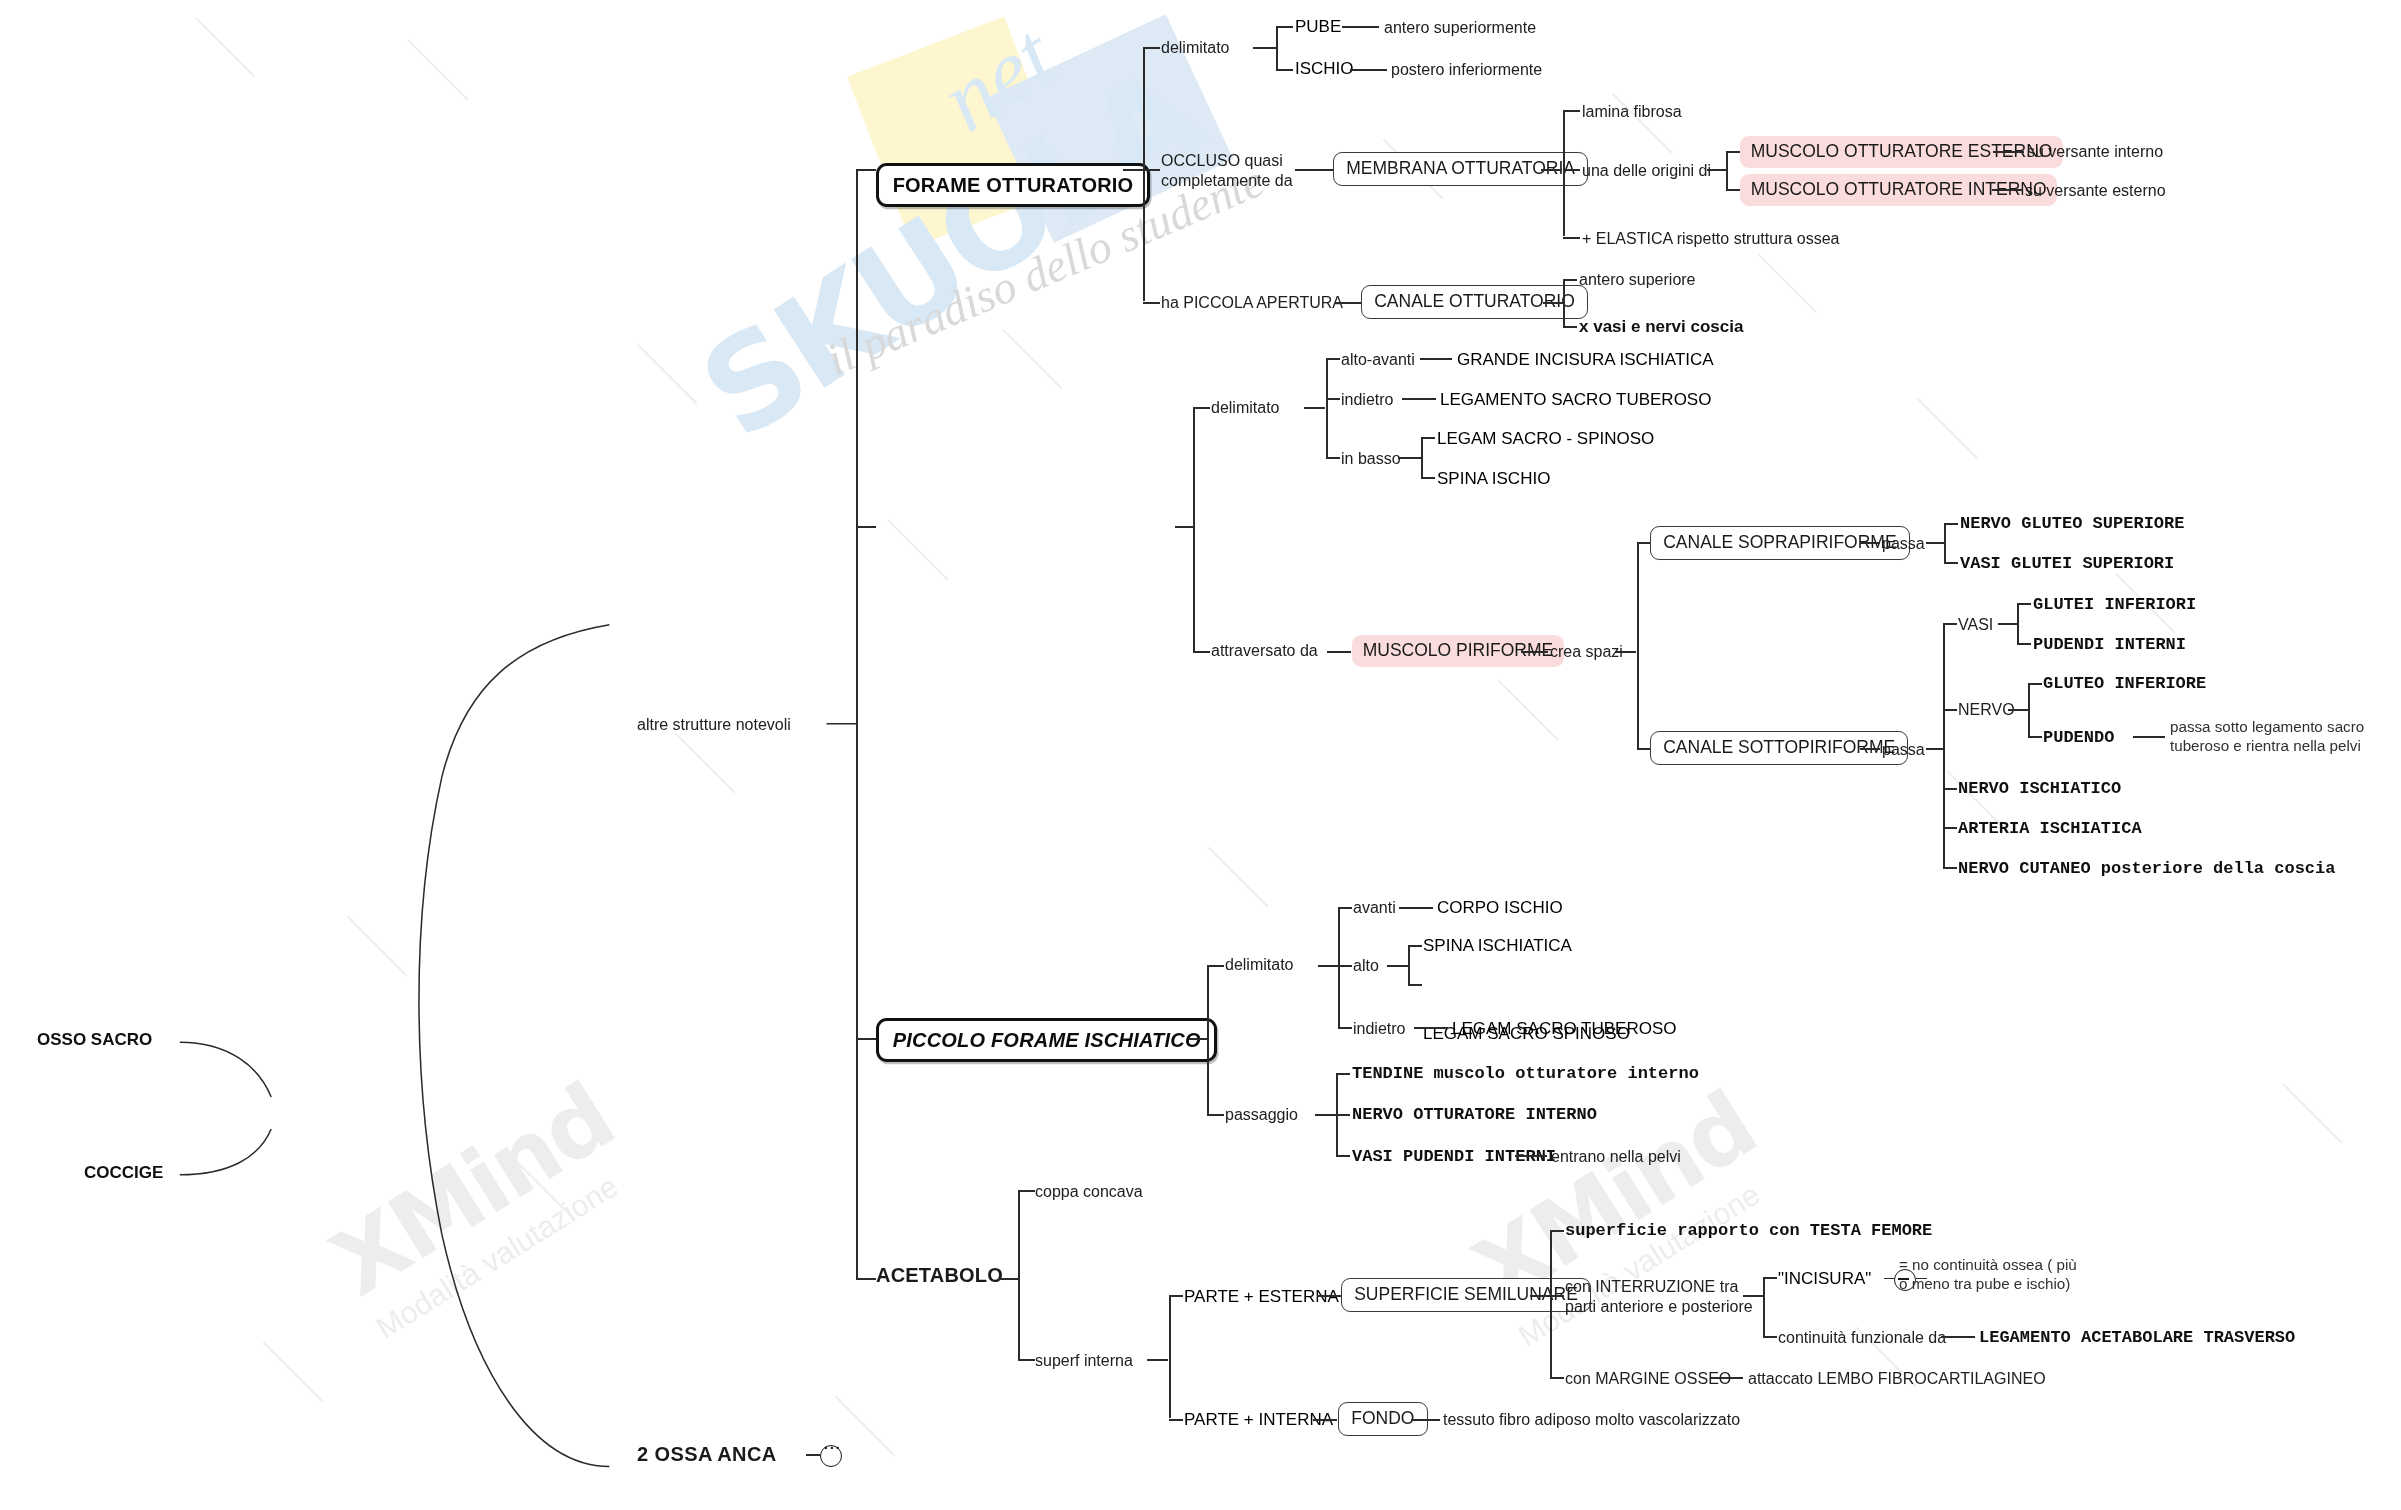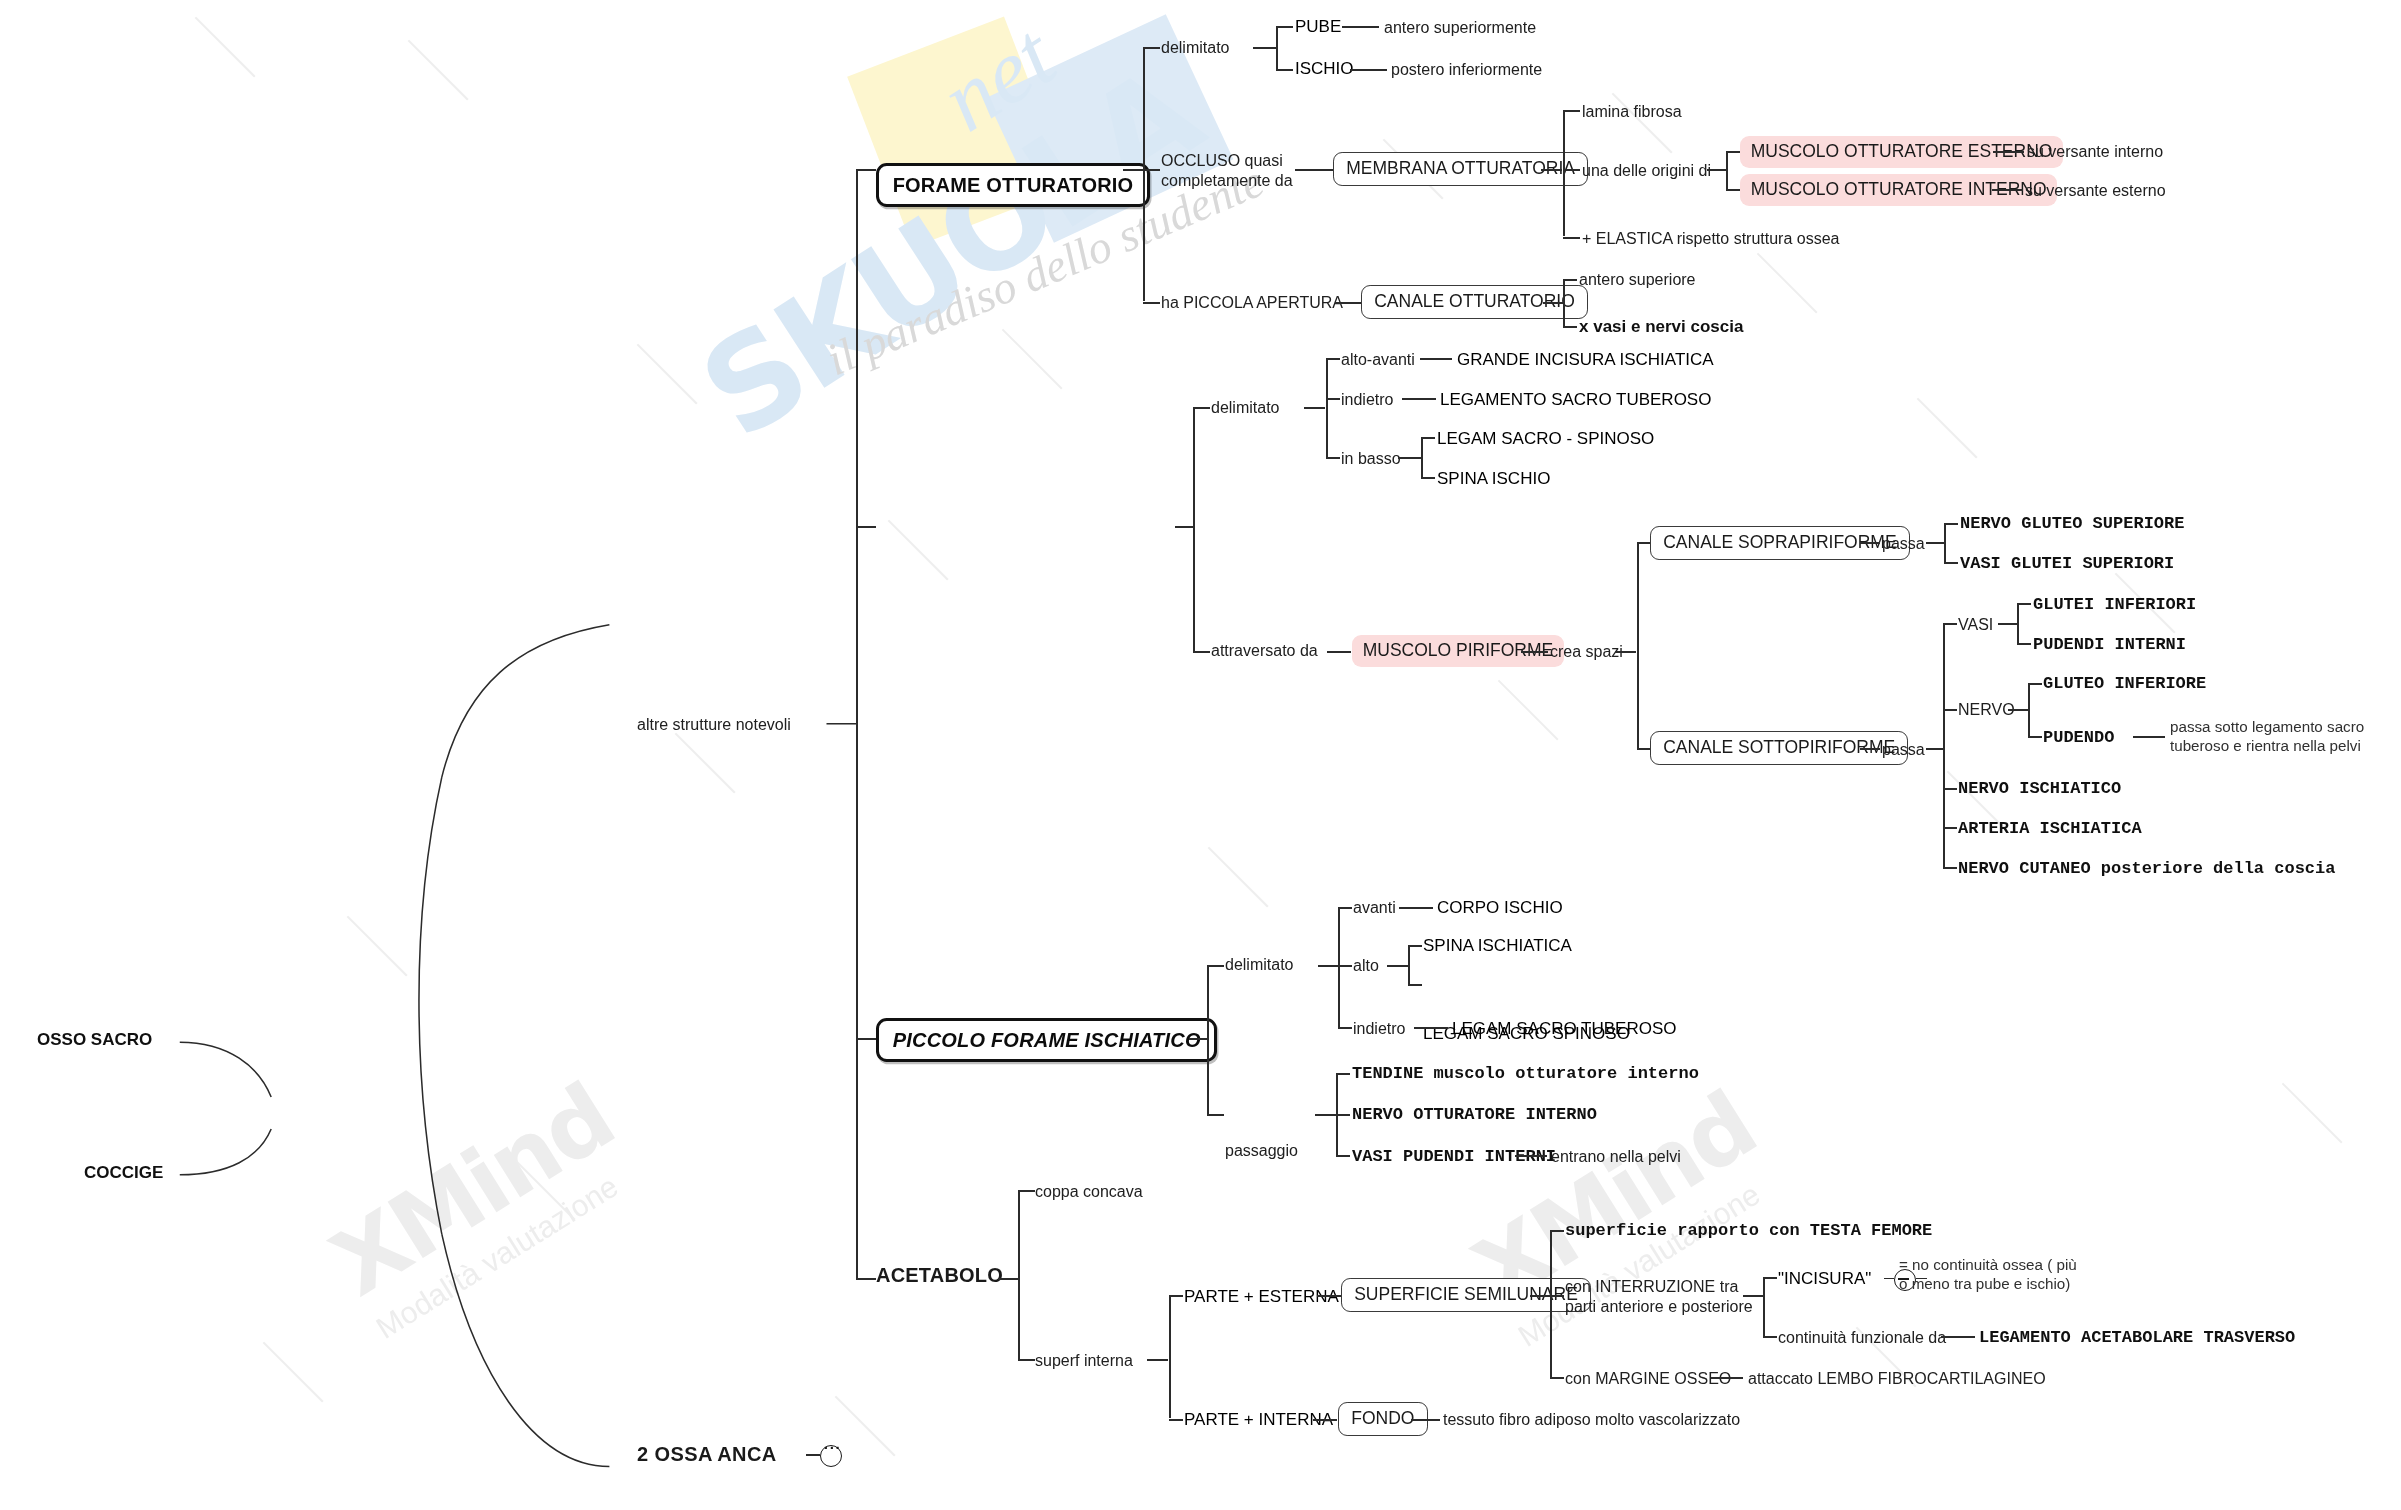--- a/index.html
+++ b/index.html
@@ -456,21 +456,21 @@
   </div>
 
   <div class="node plain" style="left:1353px;top:1019px;">
     <span>indietro</span>
   </div>
   <div class="ln hl" style="left:1414px;top:1027px;width:34px;"></div>
   <div class="node caps" style="left:1452px;top:1019px;">
     <span>LEGAM SACRO TUBEROSO</span>
   </div>
 
-  <div class="node plain" style="left:1225px;top:1105px;margin-top:36px;">
+  <div class="node plain" style="left:1225px;top:1105px;">
     <span>passaggio</span>
   </div>
   <div class="ln hl" style="left:1315px;top:1114px;width:21.3px;"></div>
   <div class="ln vl" style="left:1336px;top:1073px;height:82px;"></div>
   <div class="ln hl" style="left:1336px;top:1073px;width:13.7px;"></div>
   <div class="ln hl" style="left:1336px;top:1114px;width:13.7px;"></div>
   <div class="ln hl" style="left:1336px;top:1155px;width:13.7px;"></div>
 
   <div class="node caps-b" style="left:1352px;top:1064px;">
     <span>TENDINE muscolo otturatore interno</span>

